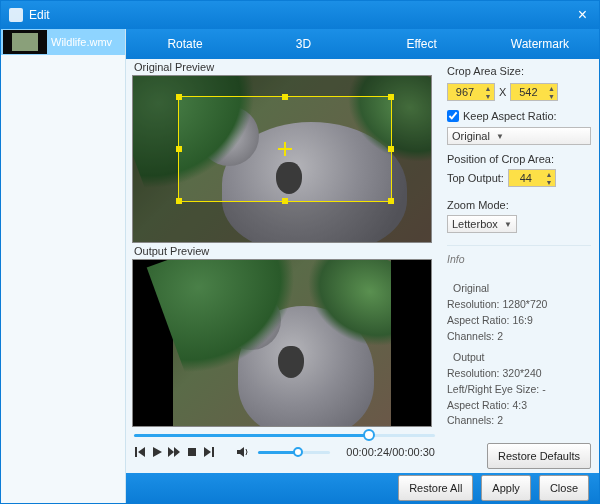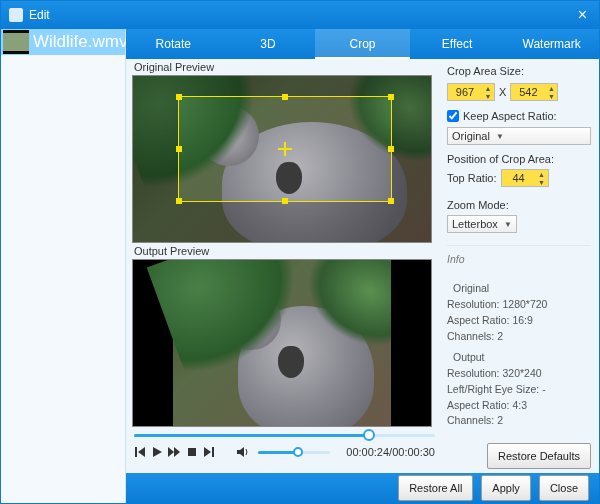--- a/index.html
+++ b/index.html
@@ -4,21 +4,21 @@
 <style>
 * { box-sizing: border-box; margin: 0; padding: 0; font-family: Arial, sans-serif; }
 body { width: 600px; height: 504px; overflow: hidden; background: #fff; }
 .window { width: 600px; height: 504px; display: flex; flex-direction: column; border: 1px solid #0b7cd6; }
 .titlebar { height: 28px; background: linear-gradient(#1b8fe6, #0b7cd6); display: flex; align-items: center; padding: 0 8px; color: #fff; font-size: 12px; }
 .titlebar .title-icon { width: 14px; height: 14px; background: #fff; border-radius: 2px; margin-right: 6px; opacity: .85; }
 .titlebar .spacer { flex: 1; }
 .titlebar .close { font-size: 16px; cursor: pointer; padding: 0 4px; }
 .body { flex: 1; display: flex; background: #eef6fb; min-height: 0; }
 .sidebar { width: 125px; background: #f3f9fc; border-right: 1px solid #cde3ef; }
-.file-item { display: flex; align-items: center; height: 26px; background: #8ed4ff; color: #fff; font-size: 17px; cursor: pointer; }
+.file-item { display: flex; align-items: center; height: 26px; background: #8ed4ff; color: #fff; font-size: 11px; cursor: pointer; }
 .file-thumb { width: 44px; height: 24px; margin: 1px 4px 1px 2px; background: #0a0a0a; display: flex; align-items: center; justify-content: center; }
 .file-thumb .inner { width: 26px; height: 18px; background: #8aa07a; }
 .main { flex: 1; display: flex; flex-direction: column; min-width: 0; }
 .tabs { height: 30px; background: linear-gradient(#1b8fe6,#0b7cd6); display: flex; align-items: stretch; }
 .tab { flex: 1; color: #fff; font-size: 12px; display: flex; align-items: center; justify-content: center; cursor: pointer; }
 .tab.active { background: rgba(255,255,255,.18); box-shadow: inset 0 -2px 0 #fff; }
 .content { flex: 1; display: flex; min-height: 0; }
 .previews { flex: 1; display: flex; flex-direction: column; padding: 0 4px 0 6px; min-width: 0; }
 .pv-label { font-size: 11px; color: #333; padding: 2px 2px; }
 .pv-box { background: #000; width: 300px; height: 168px; position: relative; overflow: hidden; border: 1px solid #888; }
@@ -94,23 +94,20 @@
     </div>
 
     <div class="main">
       <div class="tabs">
         <div class="tab">
             <span>Rotate</span>
           </div>
         <div class="tab">
             <span>3D</span>
           </div>
-        <div class="tab active">
-            <span>Crop</span>
-          </div>
         <div class="tab">
             <span>Effect</span>
           </div>
         <div class="tab">
             <span>Watermark</span>
           </div>
       </div>
 
       <div class="content">
         <div class="previews">
@@ -229,21 +226,21 @@
             <span>Keep Aspect Ratio:</span>
           </div>
           <div class="select">
             <span>Original</span>
               <span class="caret">▼</span>
           </div>
 
           <div class="section">
             <label>Position of Crop Area:</label>
             <div class="numrow">
-              <span>Top Ratio:</span>
+              <span>Top Output:</span>
               <span class="spinner">
                 <span class="val">44</span>
                 <span class="arrows">
                     <span class="arrow">▲</span>
                     <span class="arrow">▼</span>
                   </span>
               </span>
             </div>
           </div>
 

